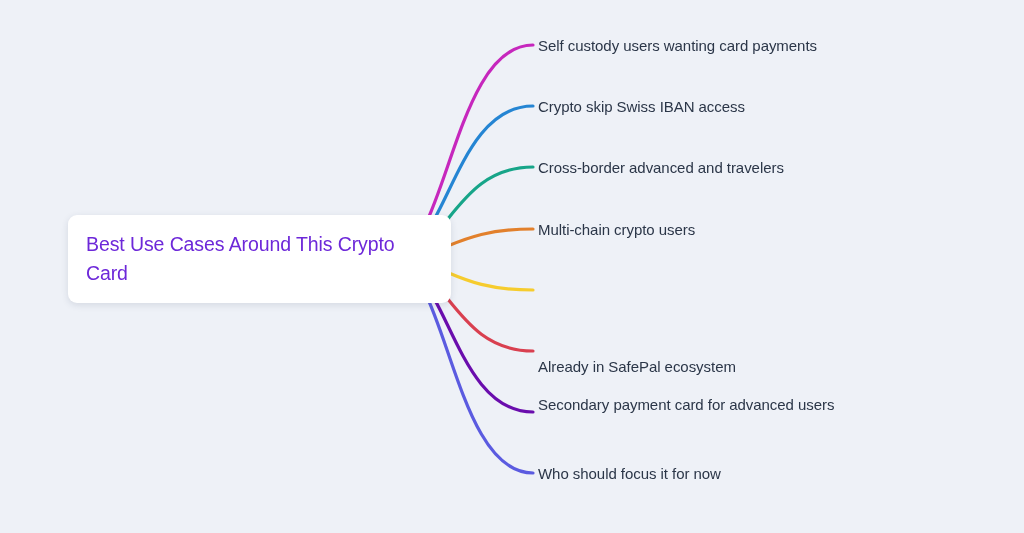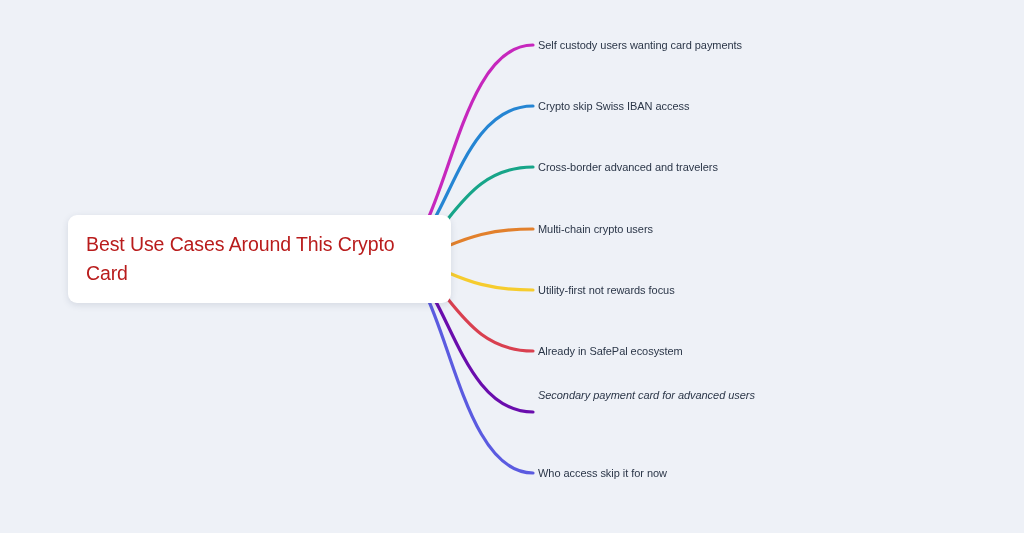--- a/index.html
+++ b/index.html
@@ -41,28 +41,28 @@
     box-shadow: 0 2px 7px rgba(40, 55, 85, 0.13);
     box-sizing: border-box;
     display: flex;
     align-items: center;
     z-index: 5;
   }
   #central-node-title {
     padding: 0 18px 0 18px;
     font-size: 19.5px;
     line-height: 1.47;
-    color: #b91c1c;
+    color: #6d28d9;
     letter-spacing: -0.1px;
     font-weight: 400;
   }
   .leaf-label {
     position: absolute;
     left: 538px;
-    font-size: 11px;
+    font-size: 15px;
     line-height: 1;
     color: #2b3648;
     white-space: nowrap;
     transform: translateY(-50%);
     letter-spacing: -0.05px;
     z-index: 4;
   }
 </style>
 </head>
 <body>
@@ -81,17 +81,16 @@
     </svg>
 
   <div id="central-node">
     <div id="central-node-title">Best Use Cases Around This Crypto Card</div>
   </div>
 
 <div class="leaf-label" style="top: 45px;">Self custody users wanting card payments</div>
     <div class="leaf-label" style="top: 106px;">Crypto skip Swiss IBAN access</div>
     <div class="leaf-label" style="top: 167px;">Cross-border advanced and travelers</div>
     <div class="leaf-label" style="top: 229px; text-align: right;">Multi-chain crypto users</div>
-    <div class="leaf-label" style="top: 290px;">Utility-first not rewards focus</div>
-    <div class="leaf-label" style="top: 351px;">Already in SafePal ecosystem</div>
-    <div class="leaf-label" style="top: 395px; font-style: italic;">Secondary payment card for advanced users</div>
-    <div class="leaf-label" style="top: 473px;">Who access skip it for now</div>
+    <div class="leaf-label" style="top: 366px;">Already in SafePal ecosystem</div>
+    <div class="leaf-label" style="top: 404px;">Secondary payment card for advanced users</div>
+    <div class="leaf-label" style="top: 473px;">Who should focus it for now</div>
   </div>
 
 </body></html>

